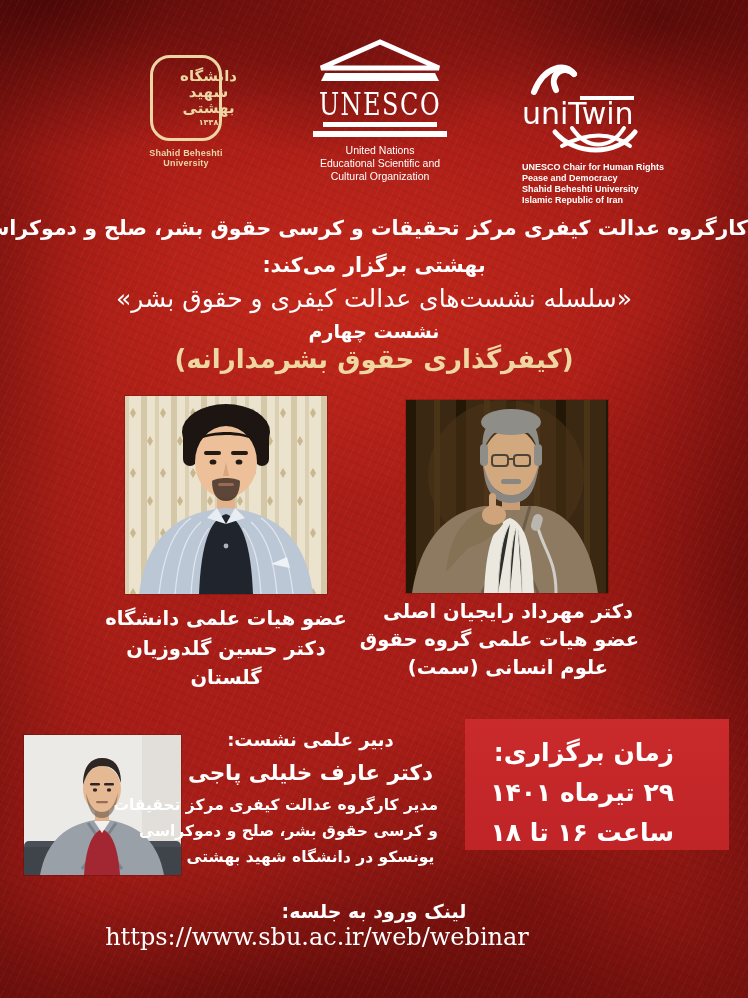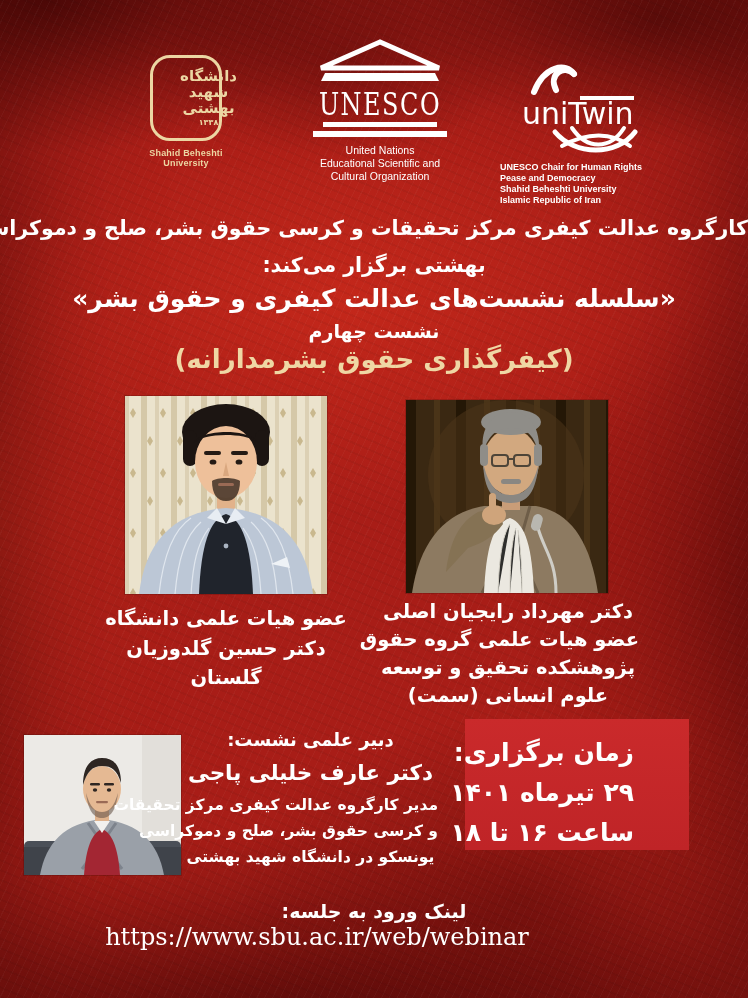--- a/index.html
+++ b/index.html
@@ -35,35 +35,35 @@
     width:72px;height:86px;margin:0 auto;border:3px solid #ecd6a3;border-radius:20px;
     box-sizing:border-box;display:flex;flex-direction:column;justify-content:center;align-items:center;
     color:#ecd6a3;font-weight:bold;padding-left:45px;
   }
   .sbu-line{font-size:15px;line-height:16px;}
   .sbu-year{font-size:8px;line-height:10px;margin-top:2px;}
   .sbu-caption{margin-top:7px;font-family:"Liberation Sans",sans-serif;font-size:9px;font-weight:bold;color:#ecd6a3;letter-spacing:.2px;}
   .unesco-wrap{left:300px;top:38px;width:160px;text-align:center;}
   .unesco-caption{margin-top:2px;font-family:"Liberation Sans",sans-serif;font-size:10.5px;line-height:13px;color:#fff;}
   .unitwin-wrap{left:500px;top:56px;width:215px;}
-  .unitwin-caption{margin-top:2px;font-family:"Liberation Sans",sans-serif;font-size:9px;line-height:11px;font-weight:bold;color:#fff;text-align:left;}
+  .unitwin-caption{margin-left:22px;margin-top:2px;font-family:"Liberation Sans",sans-serif;font-size:9px;line-height:11px;font-weight:bold;color:#fff;text-align:left;}
   
   .intro{top:210px;left:0;width:748px;font-size:20.5px;font-weight:bold;line-height:37px;}
-  .title-series{top:284px;left:0;width:748px;font-size:25px;font-weight:bold;}
+  .title-series{top:284px;left:0;width:748px;font-size:25px;font-weight:normal;}
   .title-session{top:320px;left:0;width:748px;font-size:19px;font-weight:bold;}
   .title-topic{top:344px;left:0;width:748px;font-size:26px;font-weight:bold;}
   .photo{box-shadow:0 0 0 1px rgba(0,0,0,.15);}
   .cap-left{left:95px;top:604px;width:262px;font-size:19.5px;font-weight:bold;line-height:29.5px;}
   .cap-right{left:377px;top:598px;width:262px;font-size:19.5px;font-weight:bold;line-height:28px;}
   .sec-block{left:183px;top:729px;width:255px;}
   .sec-heading{font-size:18px;font-weight:bold;margin-bottom:10px;}
   .sec-name{font-size:21.5px;font-weight:bold;margin-bottom:7px;}
   .sec-line{font-size:15.5px;font-weight:600;line-height:26px;}
   .schedule{
-    left:465px;top:719px;width:224px;height:131px;box-sizing:border-box;
+    left:465px;top:719px;width:264px;height:131px;box-sizing:border-box;
     background:linear-gradient(180deg,#ca2a2b,#bf2427);
     padding:14px 55px 0 11px;direction:rtl;text-align:right;
     font-size:25px;font-weight:bold;line-height:40px;
   }
   .footer-label{top:900px;left:0;width:748px;font-size:19px;font-weight:bold;}
   .footer-url{top:923px;left:0;width:634px;font-family:"DejaVu Serif",serif;font-size:24px;}
 </style>
 </head>
 <body>
 
@@ -205,21 +205,20 @@
   </div>
 
   <div class="abs ctr rtl cap-left">
     <div class="nowrap">عضو هیات علمی دانشگاه</div>
     <div class="nowrap">دکتر حسین گلدوزیان</div>
     <div class="nowrap">گلستان</div>
   </div>
   <div class="abs ctr rtl cap-right">
     <div class="nowrap">دکتر مهرداد رایجیان اصلی</div>
     <div class="nowrap">عضو هیات علمی گروه حقوق</div>
-    <div class="nowrap">پژوهشکده تحقیق و توسعه</div>
     <div class="nowrap">علوم انسانی (سمت)</div>
   </div>
 
   <div class="abs photo" style="left:24px;top:735px;width:157px;height:140px;">
     <svg width="157" height="140" viewBox="0 0 157 140">
       <rect width="157" height="140" fill="#eceae6"></rect>
       <rect x="118" width="39" height="140" fill="#e2dfda"></rect>
       <rect y="106" width="157" height="10" rx="5" fill="#4a4f57"></rect>
       <rect y="112" width="157" height="28" fill="#3f434a"></rect>
       <path d="M16,140 C22,108 40,88 78,84 C116,88 134,108 140,140 Z" fill="#9aa0a8"></path>

